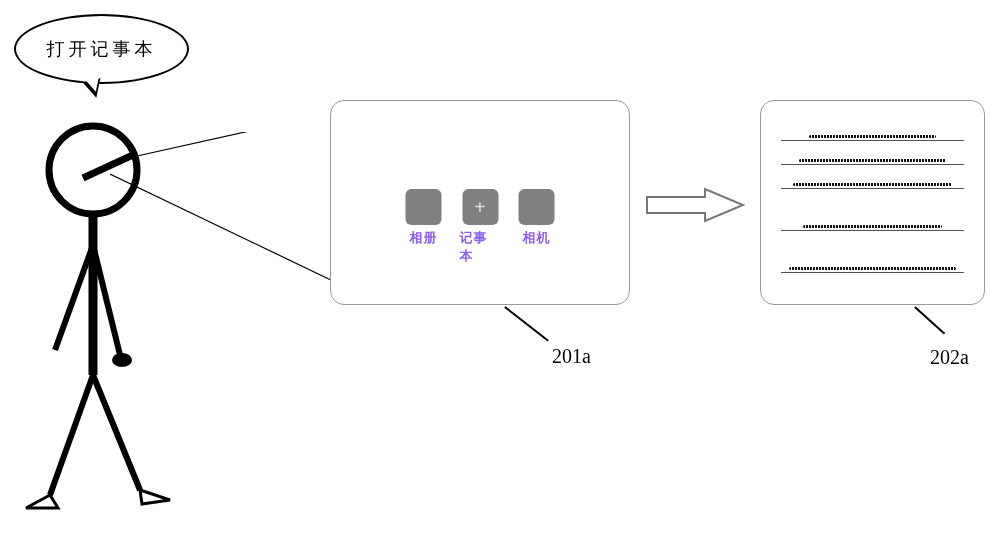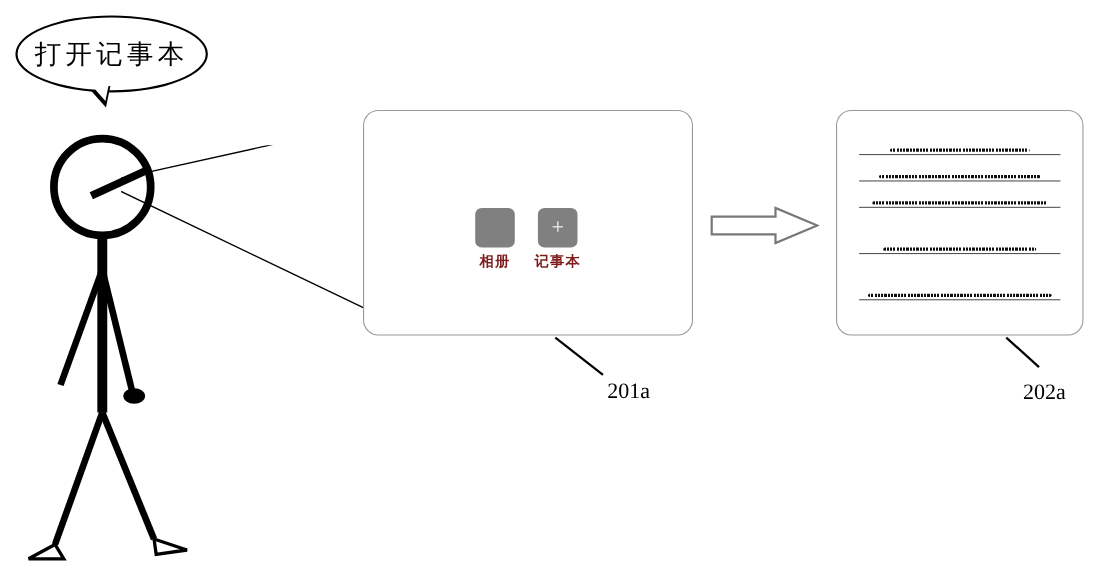--- a/index.html
+++ b/index.html
@@ -20,21 +20,21 @@
     left: 14px;
     top: 14px;
     width: 175px;
     height: 70px;
     border: 2px solid #000;
     border-radius: 50% / 50%;
     display: flex;
     align-items: center;
     justify-content: center;
     background: #fff;
-    font-size: 24px;
+    font-size: 18px;
     letter-spacing: 4px;
     font-family: "SimSun", "宋体", serif;
   }
   .bubble-tail {
     position: absolute;
     left: 85px;
     top: 80px;
     width: 0; height: 0;
     border-left: 9px solid transparent;
     border-right: 9px solid transparent;
@@ -114,21 +114,21 @@
     justify-content: center;
     color: #ddd;
     font-size: 20px;
     font-weight: bold;
   }
   .app-label {
     margin-top: 4px;
     font-size: 13px;
     font-family: Liberation Sans, sans-serif;
     font-weight: bold;
-    color: #7f1d1d;
+    color: #8b5cf6;
     letter-spacing: 1px;
   }
 
   
   .notes {
     position: absolute;
     left: 20px;
     right: 20px;
     top: 30px;
     display: flex;
@@ -231,20 +231,26 @@
         <span></span>
       </div>
       <div class="app-label">相册</div>
     </div>
     <div class="app">
       <div class="app-icon">
         <span>+</span>
       </div>
       <div class="app-label">记事本</div>
     </div>
+    <div class="app">
+      <div class="app-icon">
+        <span></span>
+      </div>
+      <div class="app-label">相机</div>
+    </div>
   </div>
 </div>
 
 <svg class="arrow" viewBox="0 0 100 40">
   <polygon points="2,12 60,12 60,4 98,20 60,36 60,28 2,28" fill="#fff" stroke="#777" stroke-width="2"></polygon>
 </svg>
 
 <div class="screen screen-right">
   <div class="notes">
     <div class="note-row">

